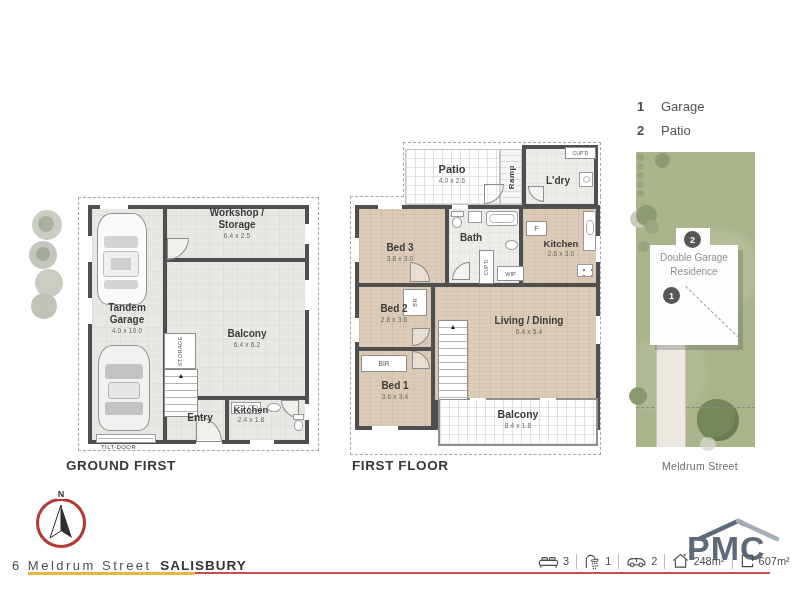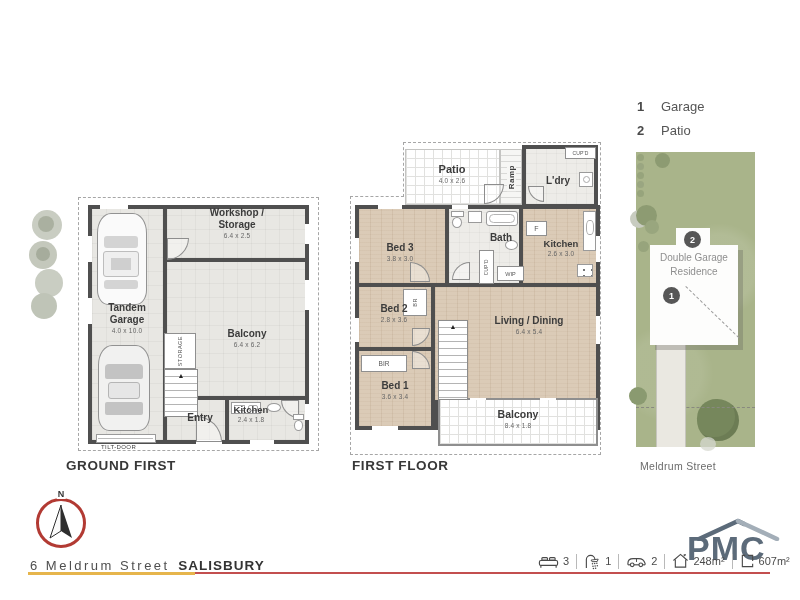--- a/index.html
+++ b/index.html
@@ -204,21 +204,21 @@
       <span>Patio</span>
       <span class="dim">4.0 x 2.6</span>
     </div>
     <div class="rlabel" style="left:558px;top:181px;width:50px">
       <span>L'dry</span>
     </div>
     <div class="rlabel" style="left:400px;top:252px;width:50px">
       <span>Bed 3</span>
       <span class="dim">3.8 x 3.0</span>
     </div>
-    <div class="rlabel" style="left:501px;top:238px;width:44px">
+    <div class="rlabel" style="left:471px;top:238px;width:44px">
       <span>Bath</span>
     </div>
     <div class="rlabel" style="left:561px;top:248px;width:56px;font-size:9.5px">
       <span>Kitchen</span>
       <span class="dim">2.6 x 3.0</span>
     </div>
     <div class="rlabel" style="left:394px;top:313px;width:50px">
       <span>Bed 2</span>
       <span class="dim">2.8 x 3.6</span>
     </div>
@@ -274,34 +274,34 @@
     <div class="abs" style="left:650px;top:245px;width:88px;height:100px;background:#fdfdfc;box-shadow:5px 5px 0 rgba(98,98,92,.32);z-index:4"></div>
     <div class="abs" style="left:652px;top:251px;width:84px;text-align:center;font-size:10px;color:#8f8f8f;line-height:1.35;z-index:5">Double Garage Residence</div>
     <div class="abs" style="left:686px;top:286px;width:74px;height:0;border-top:1px dashed #9c9c9c;transform:rotate(44deg);transform-origin:0 0;z-index:5"></div>
     <div class="badge" style="left:684px;top:231px">
         <span>2</span>
       </div>
     <div class="badge" style="left:663px;top:287px">
         <span>1</span>
       </div>
 
-    <div class="abs" style="left:640px;top:460px;width:120px;text-align:left;font-size:10.5px;color:#6b6b6b;letter-spacing:.3px">Meldrum Street</div>
+    <div class="abs" style="left:640px;top:460px;width:120px;text-align:center;font-size:10.5px;color:#6b6b6b;letter-spacing:.3px">Meldrum Street</div>
   </div>
 
   <div>
     <div class="abs" style="left:61px;top:489px;transform:translateX(-50%);font-size:9px;font-weight:700;color:#333;z-index:6;background:#fff;padding:0 1px">N</div>
     <div class="abs" style="left:36px;top:498px;width:50px;height:50px;border:3px solid #b23a33;border-radius:50%;box-sizing:border-box"></div>
     <svg class="abs" style="left:39px;top:501px" width="44" height="44" viewBox="0 0 44 44">
       <polygon points="22,4 11,37 22,30" fill="#fafafa" stroke="#2e2e2e" stroke-width="1"></polygon>
       <polygon points="22,4 33,37 22,30" fill="#2e2e2e"></polygon>
     </svg>
   </div>
 
   <div>
-    <div class="abs" style="left:30px;top:556px;white-space:nowrap;z-index:7">
+    <div class="abs" style="left:12px;top:556px;white-space:nowrap;z-index:7">
       <span style="font-size:13px;color:#4f4f4f;letter-spacing:2.5px">6 Meldrum Street</span>
       <span style="font-size:13.5px;font-weight:700;color:#333;letter-spacing:1px;margin-left:4px">SALISBURY</span>
     </div>
     <div class="abs" style="left:28px;top:572px;width:167px;height:3px;background:#e6b54c;z-index:6"></div>
     <div class="abs" style="left:195px;top:572px;width:575px;height:2px;background:#c34f4f;z-index:6"></div>
 
     <div class="statrow" style="left:538px;top:551px;height:20px">
       <div class="stat">
         <svg width="21" height="15" viewBox="0 0 22 15" fill="none" stroke="#4a4a4a" stroke-width="1.2">
           <rect x="1.5" y="6.5" width="19" height="5" rx="1.5"></rect>

